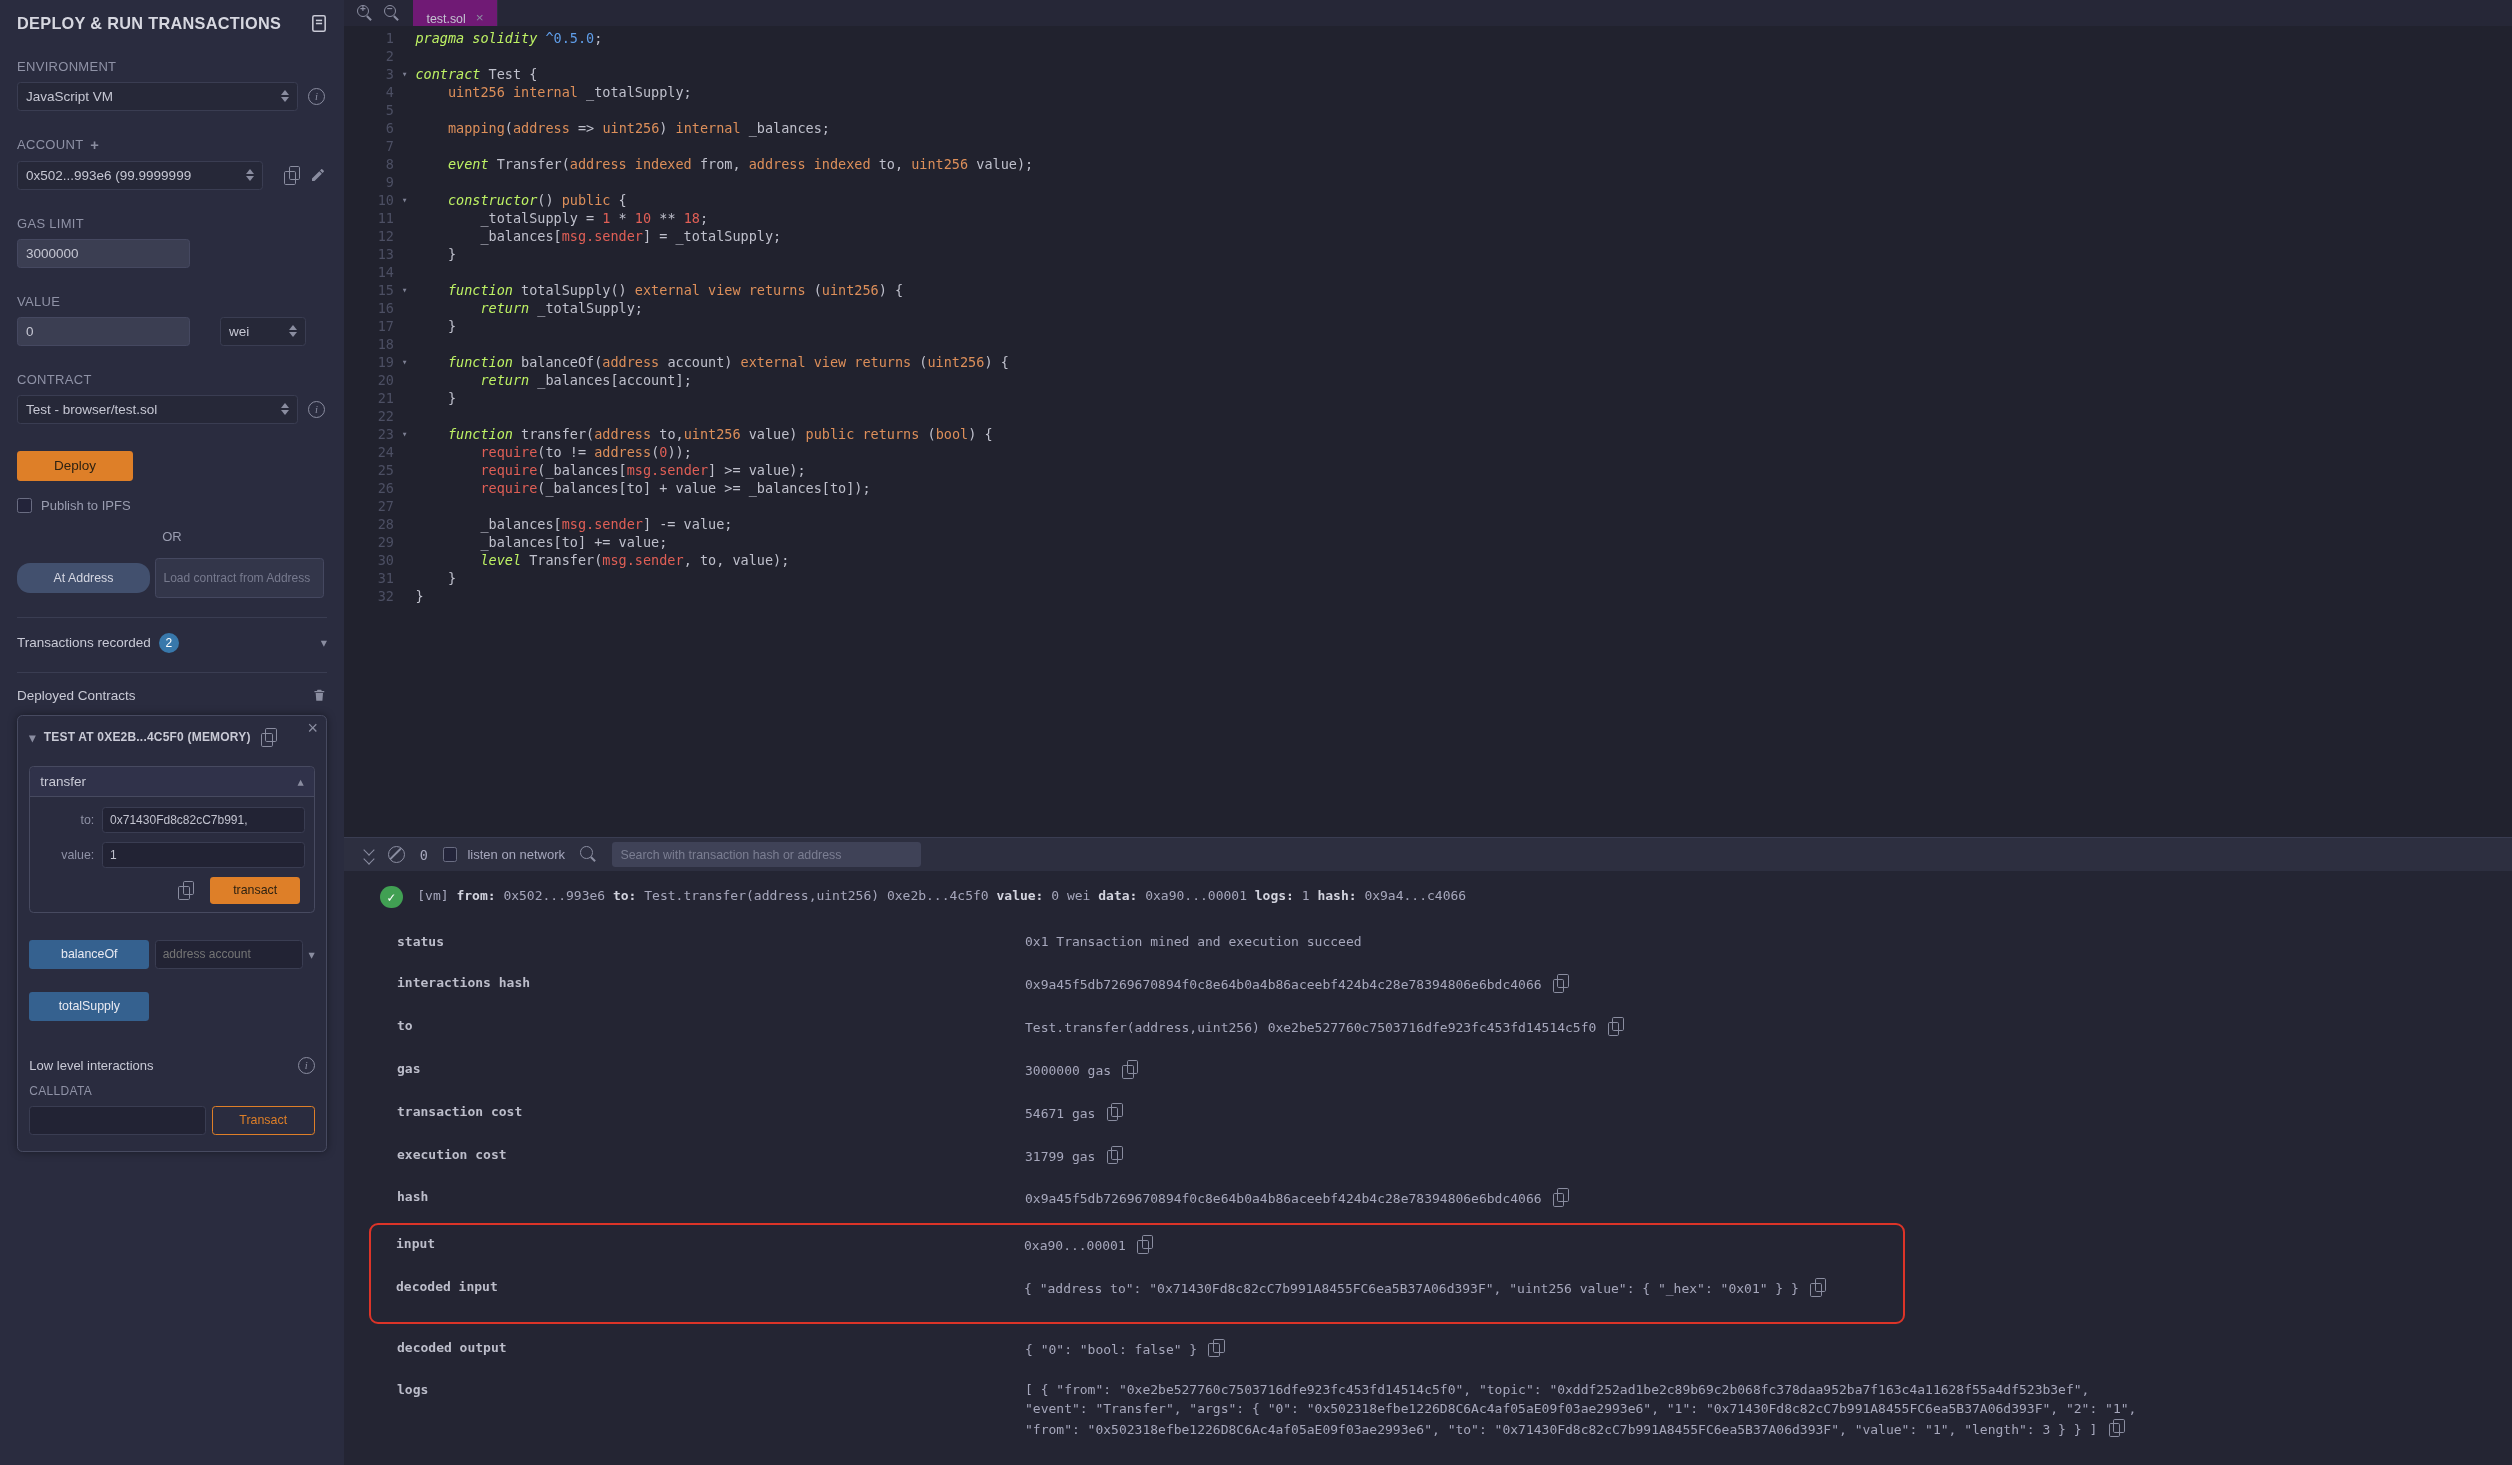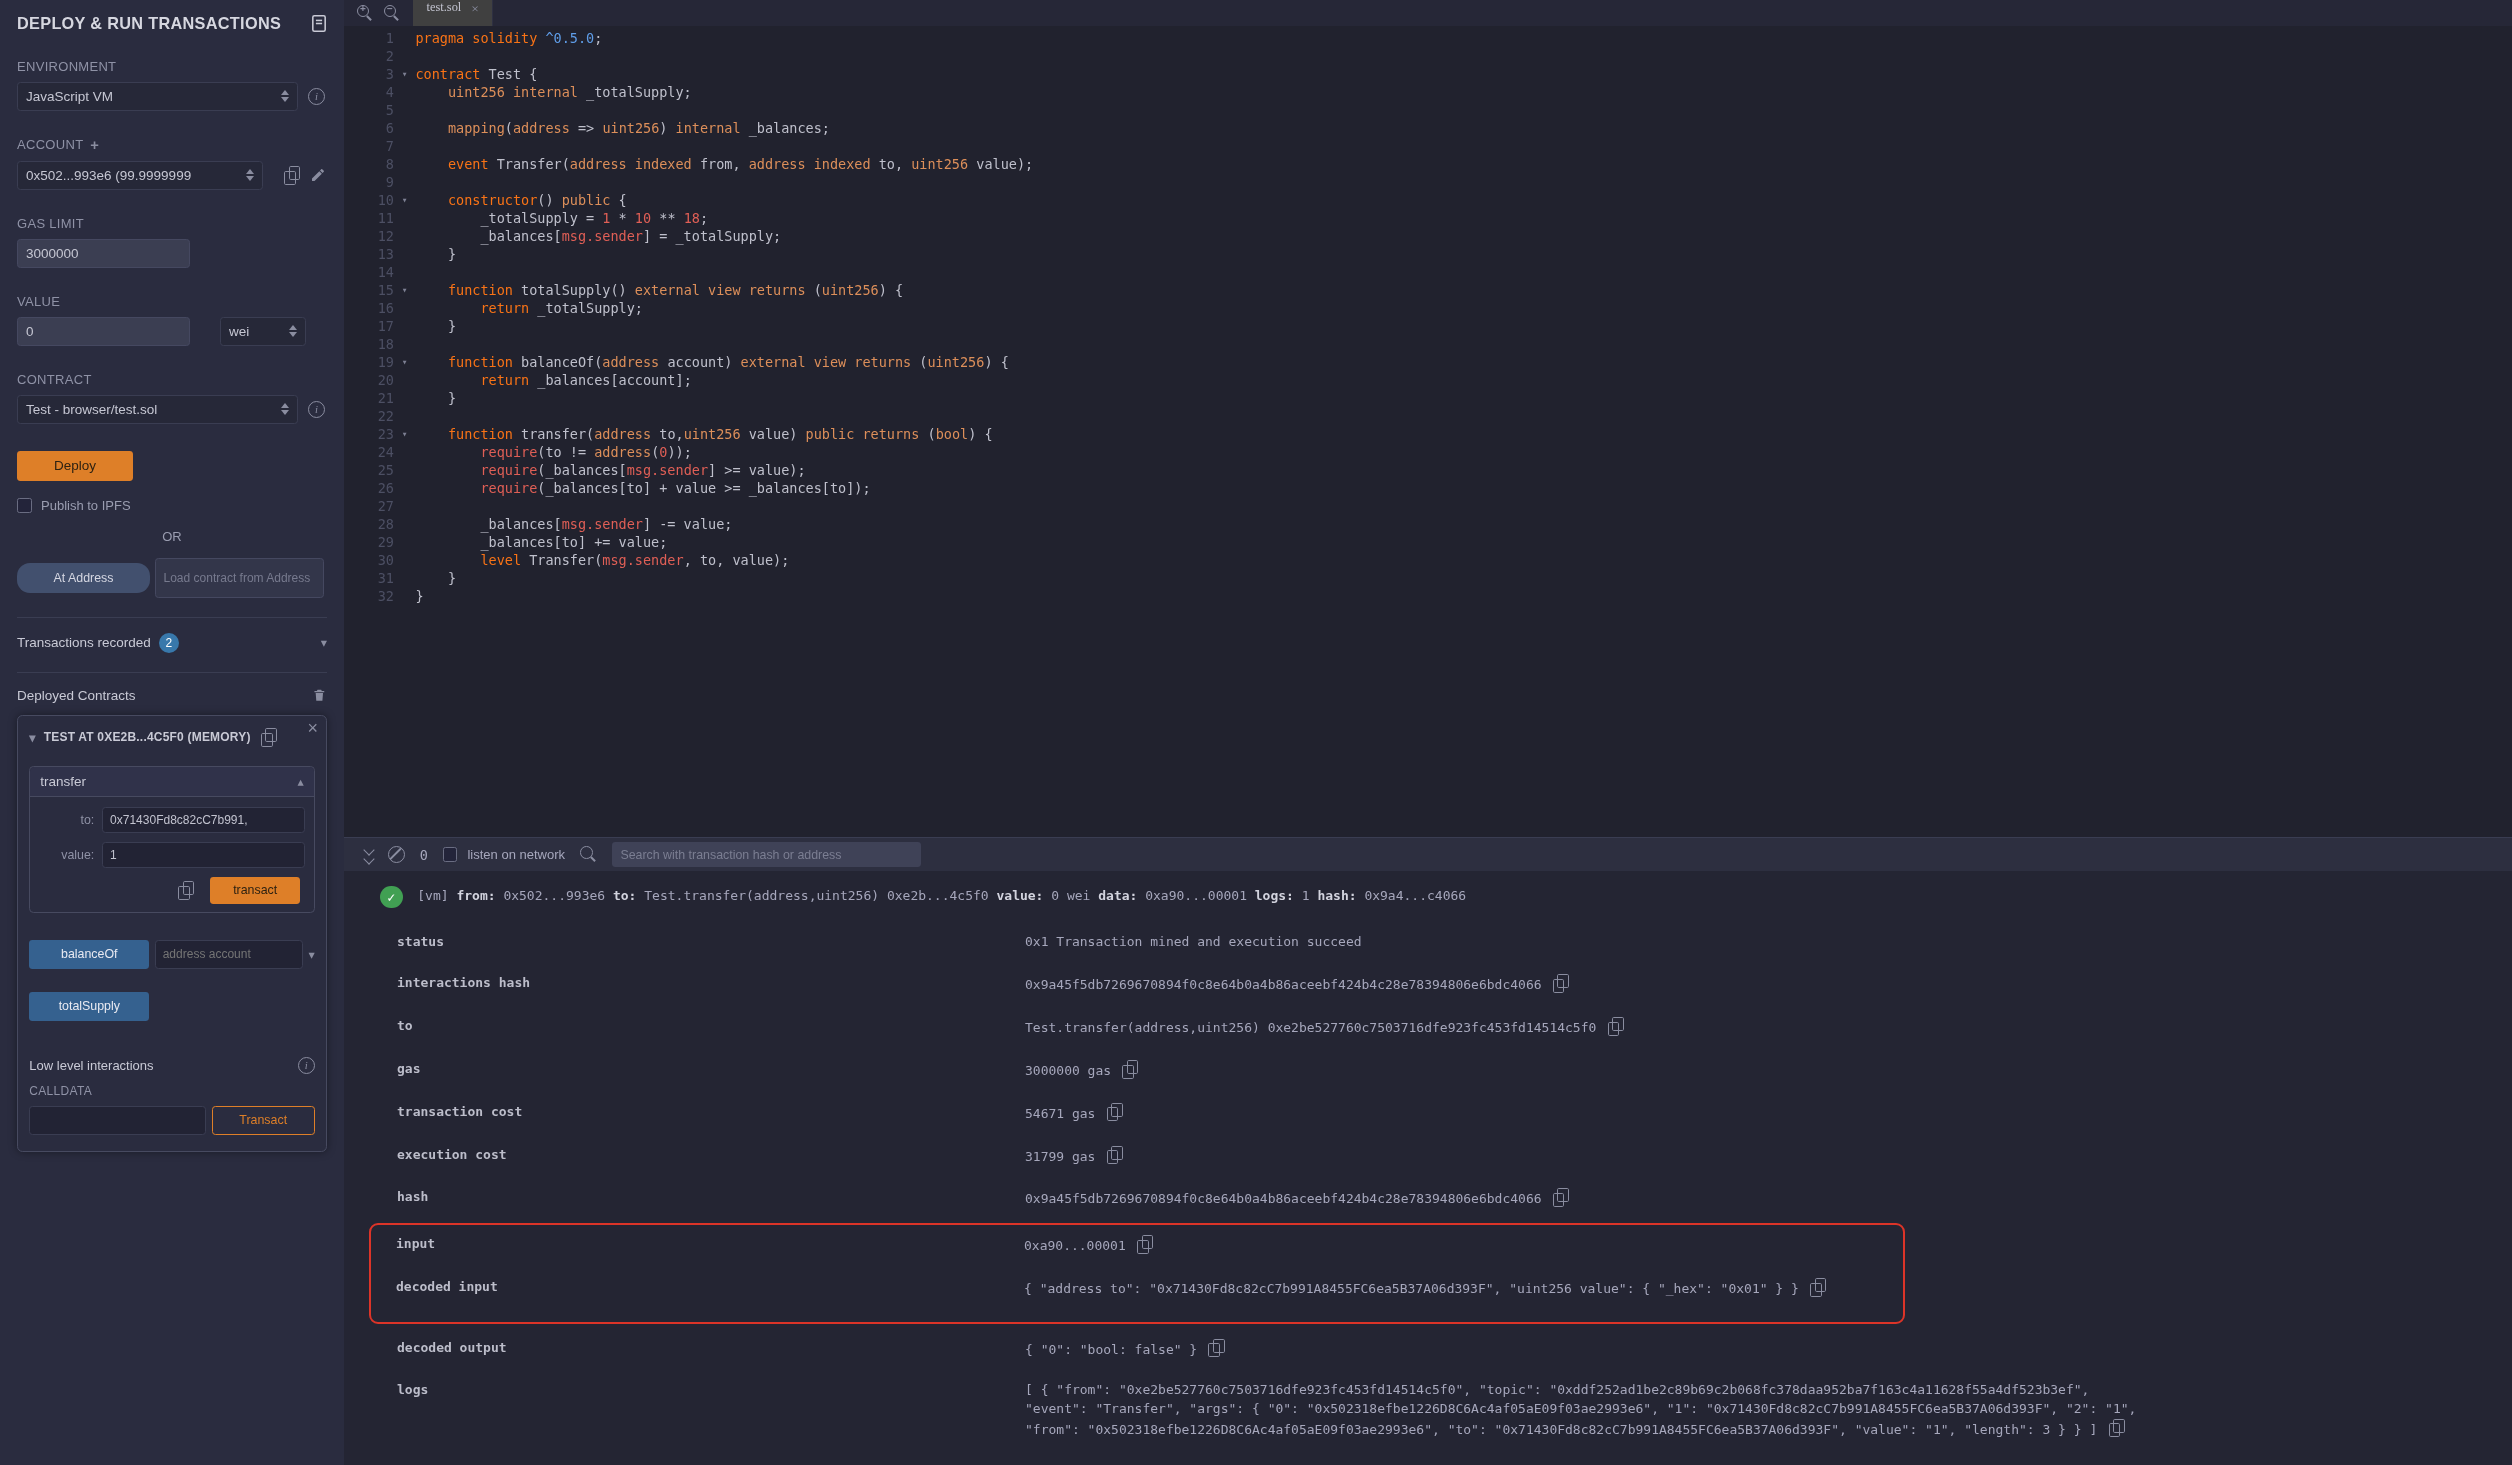--- a/index.html
+++ b/index.html
@@ -65,27 +65,27 @@
   .mag b { position:absolute; left:2.3px; top:-0.6px; width:9px; text-align:center; color:#8a8da0; font-size:10px; font-weight:bold; }
   .ban-icon { position:relative; width:17px; height:17px; border:1.7px solid #8a8da0; border-radius:50%; display:inline-block; }
   .ban-icon::after { content:""; position:absolute; left:-0.6px; top:6.2px; width:14.7px; height:1.7px; background:#8a8da0; transform:rotate(-45deg); }
   .dchev { display:inline-flex; flex-direction:column; gap:1.1px; }
   .dchev i { width:8px; height:8px; border-right:1.7px solid #8a8da0; border-bottom:1.7px solid #8a8da0; transform:rotate(45deg); }
   .plus-icon { color:#8a8da0; font-size:14.7px; font-weight:bold; margin-left:6.8px; }
 
   
   .tab-bar { display:flex; align-items:center; height:26px; background:#262737; }
   .editor-tools { width:69px; display:flex; gap:9px; justify-content:center; align-items:center; }
-  .tab { display:flex; align-items:flex-start; gap:10px; background:#404040; height:26px; padding:0 13.5px; color:#c3c4d0; font-size:12.4px; border-right:0.6px solid #2e3042;font-family:Liberation Serif, serif; }
+  .tab { display:flex; align-items:flex-end; gap:10px; background:#701a75; height:26px; padding:0 13.5px; color:#c3c4d0; font-size:12.4px; border-right:0.6px solid #2e3042; }
   #code-area { padding-top:3.4px; }
   .code-line { display:flex; height:18px; font-family:"DejaVu Sans Mono", monospace; font-size:13.5px; line-height:18px; }
   .ln { width:50px; text-align:right; color:#4c4f63; flex:none; }
   .fold { width:21.4px; text-align:center; color:#7d8093; font-size:9.6px; flex:none; }
   .lc { white-space:pre; }
-  .tok-kw { color:#f97316; }
+  .tok-kw { color:#bef264;font-style:italic; }
   .tok-ty { color:#dd8f5a; }
   .tok-nm { color:#e05f56; }
   .tok-vr { color:#5f9de8; }
   .tok-pl { color:#bfc0cc; }
 
   
   .t-toolbar { display:flex; align-items:center; gap:14.7px; height:33px; background:#2d2f40; padding-left:21.4px; }
   .t-count { color:#a6a7bc; font-size:13.5px; font-family:"DejaVu Sans Mono", monospace; }
   .t-listen { color:#a6a7bc; font-size:13px; margin-left:-4.5px; }
   .t-search { width:309px; height:25px; background:#3f4257; border:none; border-radius:3.4px; color:#c6c7d3; font-size:12.4px; padding:0 8px; font-family:"Liberation Sans", sans-serif; }

